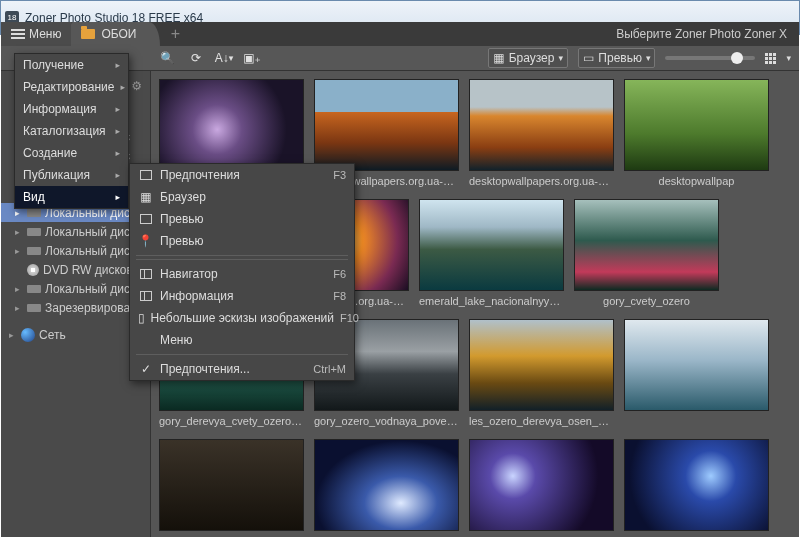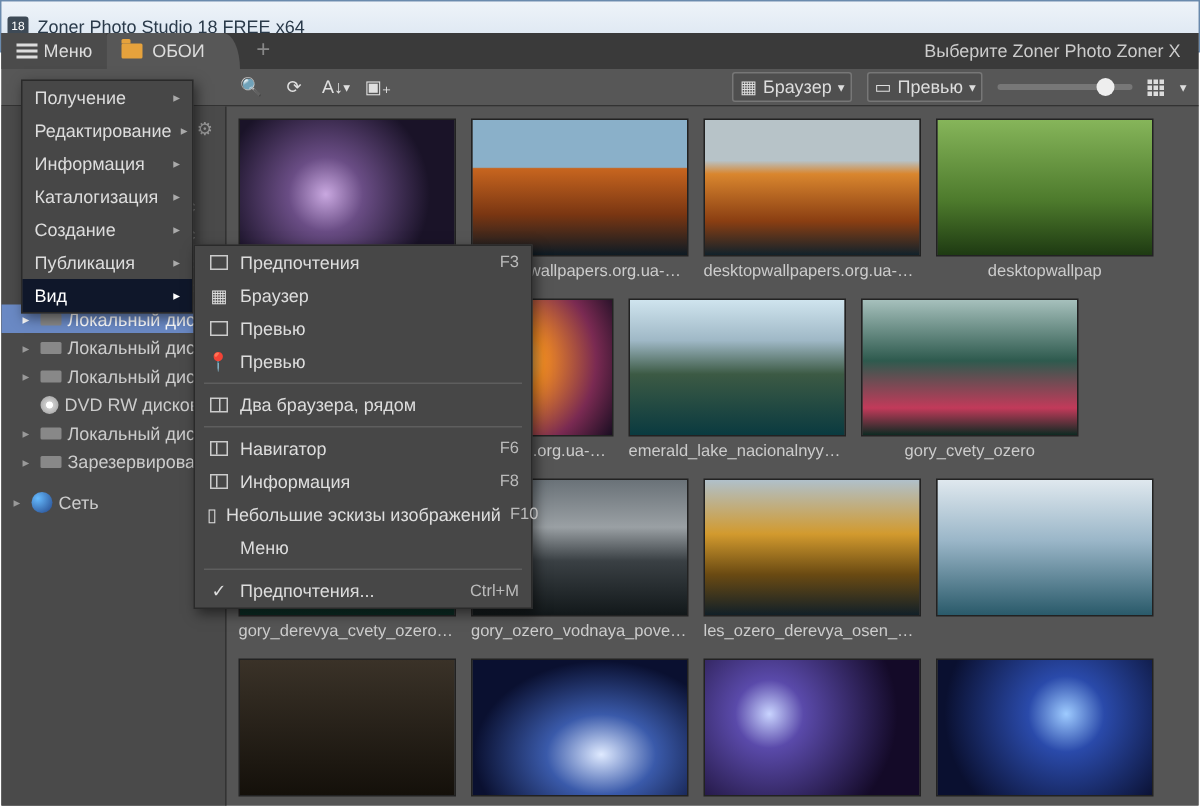--- a/index.html
+++ b/index.html
@@ -330,26 +330,20 @@
       </span>
       <span>Превью</span>
     </div>
   <div class="menu-item">
       <span class="icon-col">
         <span>📍</span>
       </span>
       <span>Превью</span>
     </div>
   <div class="menu-sep"></div>
-  <div class="menu-item">
-      <span class="icon-col">
-        <span class="sq half-h"></span>
-      </span>
-      <span>Два браузера, рядом</span>
-    </div>
   <div class="menu-sep"></div>
   <div class="menu-item">
       <span class="icon-col">
         <span class="sq side"></span>
       </span>
       <span>Навигатор</span>
       <span class="short">F6</span>
     </div>
   <div class="menu-item">
       <span class="icon-col">

